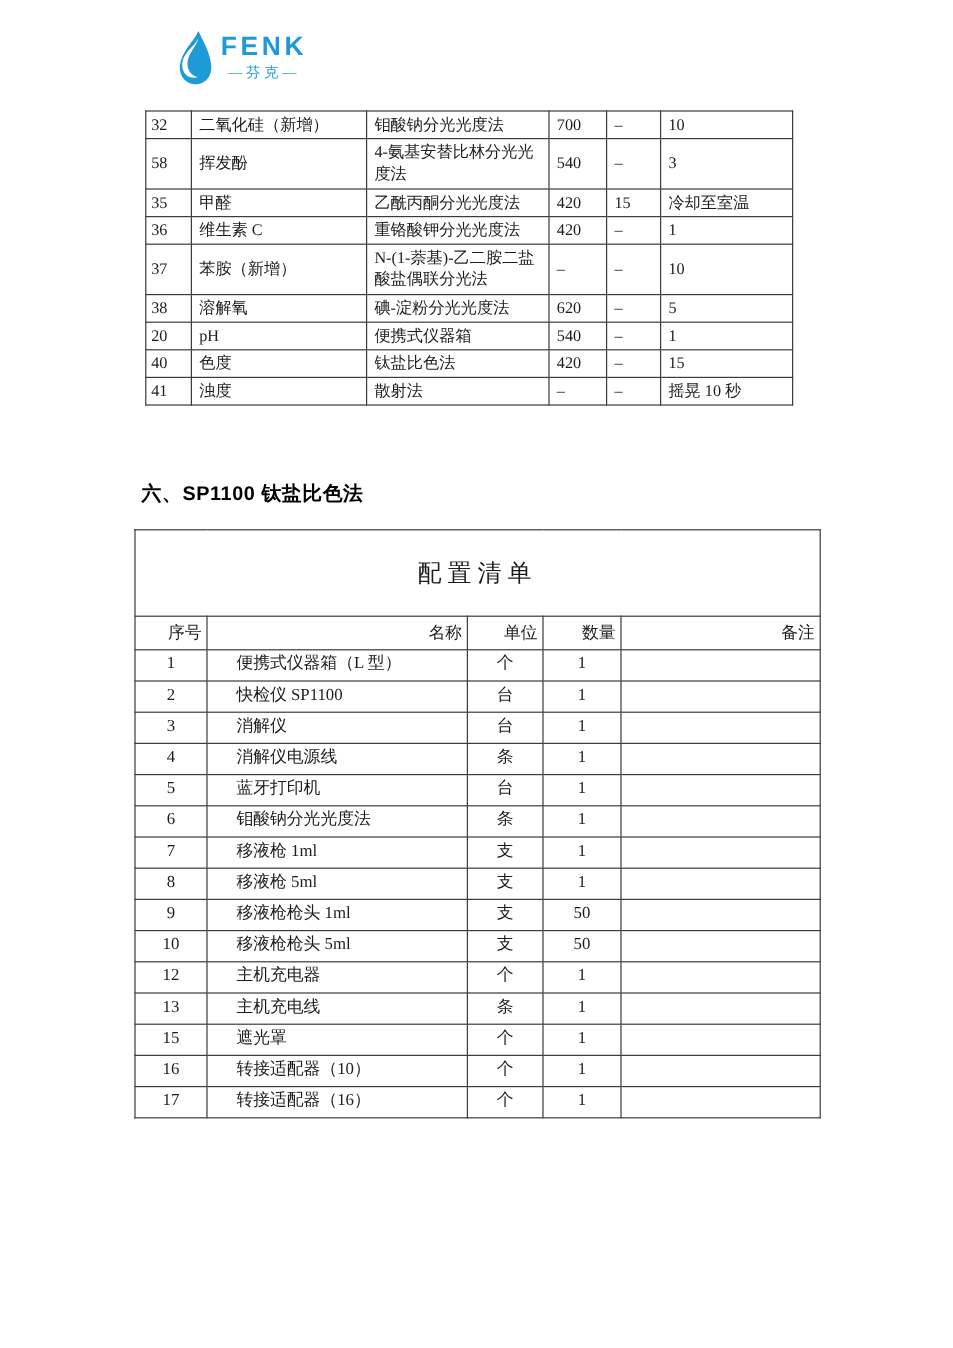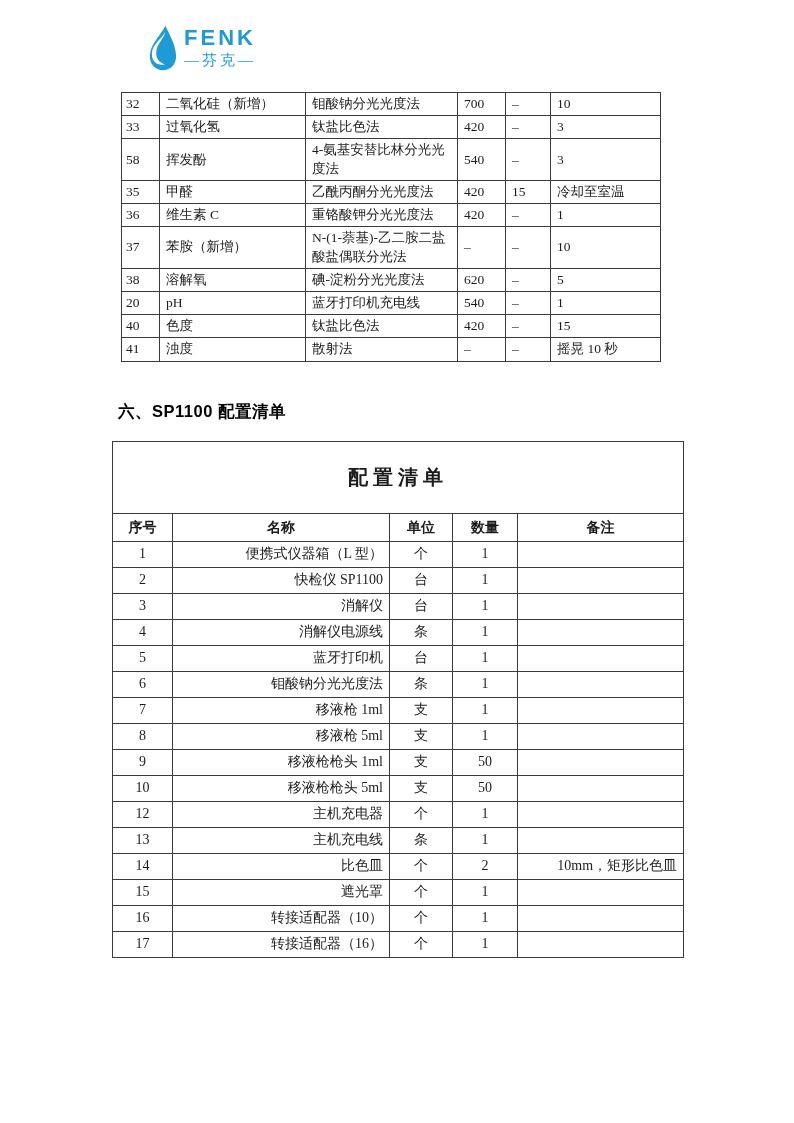--- a/index.html
+++ b/index.html
@@ -11,39 +11,39 @@
     overflow:hidden;
   }
 
   
   .logo { position:absolute; left:148px; top:24px; display:flex; align-items:center; gap:7px; }
   .logo-text { display:flex; flex-direction:column; align-items:center; }
   .brand-name {
     font-family:"Liberation Sans","DejaVu Sans",sans-serif; font-weight:bold;
     font-size:22px; line-height:1.05; color:var(--brand); letter-spacing:3px;
   }
-  .brand-sub { font-size:15px; color:var(--brand); letter-spacing:3px; margin-top:1px; }
+  .brand-sub { font-size:12px; color:var(--brand); letter-spacing:3px; margin-top:1px; }
 
   
   table { border-collapse:collapse; table-layout:fixed; }
   td, th { border:1px solid var(--border); overflow:hidden; }
 
   .t1 { position:absolute; left:121px; top:92px; width:539px; font-size:13.5px; }
   .t1 td { padding:2px 6px; height:22px; vertical-align:middle; line-height:1.35; }
   .t1 td.c-no { padding-left:4px;font-family:Liberation Serif, serif; }
 
   .t2 { position:absolute; left:112px; top:441px; width:571px; font-size:14px; }
-  .t2 th { font-weight:bold; }
+  .t2 th { font-weight:normal; }
   .t2 .title-cell {
     height:72px; font-size:20px; letter-spacing:5px; text-align:center; vertical-align:middle;
   }
-  .t2 .head-row th { height:28px; text-align:center; vertical-align:middle; padding:2px 4px; }
+  .t2 .head-row th { height:28px; text-align:right; vertical-align:middle; padding:2px 4px; }
   .t2 td { height:26px; padding:2px 6px; vertical-align:middle; line-height:1.3; }
   .t2 td.c-no, .t2 td.c-unit, .t2 td.c-qty { text-align:center; }
-  .t2 td.c-name, .t2 td.c-note { text-align:right; padding-left:9px;font-family:Liberation Serif, serif; }
+  .t2 td.c-name, .t2 td.c-note { text-align:left; padding-left:24px;font-family:Liberation Serif, serif; }
 
   
   .section-heading {
     position:absolute; left:118px; top:401px; margin:0;
     font-family:"Liberation Sans","DejaVu Sans",sans-serif;
     font-weight:bold; font-size:16.5px; color:#000; letter-spacing:0.5px;
   }
 </style>
 </head>
 <body>
@@ -73,28 +73,20 @@
     <tbody>
         <tr>
           <td class="c-no">32</td>
           <td class="c-name">二氧化硅（新增）</td>
           <td class="c-method">钼酸钠分光光度法</td>
           <td class="c-wavelength">700</td>
           <td class="c-time">–</td>
           <td class="c-note">10</td>
         </tr>
         <tr>
-          <td class="c-no">33</td>
-          <td class="c-name">过氧化氢</td>
-          <td class="c-method">钛盐比色法</td>
-          <td class="c-wavelength">420</td>
-          <td class="c-time">–</td>
-          <td class="c-note">3</td>
-        </tr>
-        <tr>
           <td class="c-no">58</td>
           <td class="c-name">挥发酚</td>
           <td class="c-method">4-氨基安替比林分光光度法</td>
           <td class="c-wavelength">540</td>
           <td class="c-time">–</td>
           <td class="c-note">3</td>
         </tr>
         <tr>
           <td class="c-no">35</td>
           <td class="c-name">甲醛</td>
@@ -123,21 +115,21 @@
           <td class="c-no">38</td>
           <td class="c-name">溶解氧</td>
           <td class="c-method">碘-淀粉分光光度法</td>
           <td class="c-wavelength">620</td>
           <td class="c-time">–</td>
           <td class="c-note">5</td>
         </tr>
         <tr>
           <td class="c-no">20</td>
           <td class="c-name">pH</td>
-          <td class="c-method">蓝牙打印机充电线</td>
+          <td class="c-method">便携式仪器箱</td>
           <td class="c-wavelength">540</td>
           <td class="c-time">–</td>
           <td class="c-note">1</td>
         </tr>
         <tr>
           <td class="c-no">40</td>
           <td class="c-name">色度</td>
           <td class="c-method">钛盐比色法</td>
           <td class="c-wavelength">420</td>
           <td class="c-time">–</td>
@@ -147,21 +139,21 @@
           <td class="c-no">41</td>
           <td class="c-name">浊度</td>
           <td class="c-method">散射法</td>
           <td class="c-wavelength">–</td>
           <td class="c-time">–</td>
           <td class="c-note">摇晃 10 秒</td>
         </tr>
       </tbody>
   </table>
 
-  <h2 class="section-heading">六、SP1100 配置清单</h2>
+  <h2 class="section-heading">六、SP1100 钛盐比色法</h2>
 
   <table class="t2">
     <colgroup>
       <col style="width:60px">
         <col style="width:217px">
         <col style="width:63px">
       <col style="width:65px">
         <col style="width:166px">
     </colgroup>
     <thead>
@@ -255,27 +247,20 @@
           <td class="c-note"></td>
         </tr>
         <tr>
           <td class="c-no">13</td>
           <td class="c-name">主机充电线</td>
           <td class="c-unit">条</td>
           <td class="c-qty">1</td>
           <td class="c-note"></td>
         </tr>
         <tr>
-          <td class="c-no">14</td>
-          <td class="c-name">比色皿</td>
-          <td class="c-unit">个</td>
-          <td class="c-qty">2</td>
-          <td class="c-note">10mm，矩形比色皿</td>
-        </tr>
-        <tr>
           <td class="c-no">15</td>
           <td class="c-name">遮光罩</td>
           <td class="c-unit">个</td>
           <td class="c-qty">1</td>
           <td class="c-note"></td>
         </tr>
         <tr>
           <td class="c-no">16</td>
           <td class="c-name">转接适配器（10）</td>
           <td class="c-unit">个</td>

